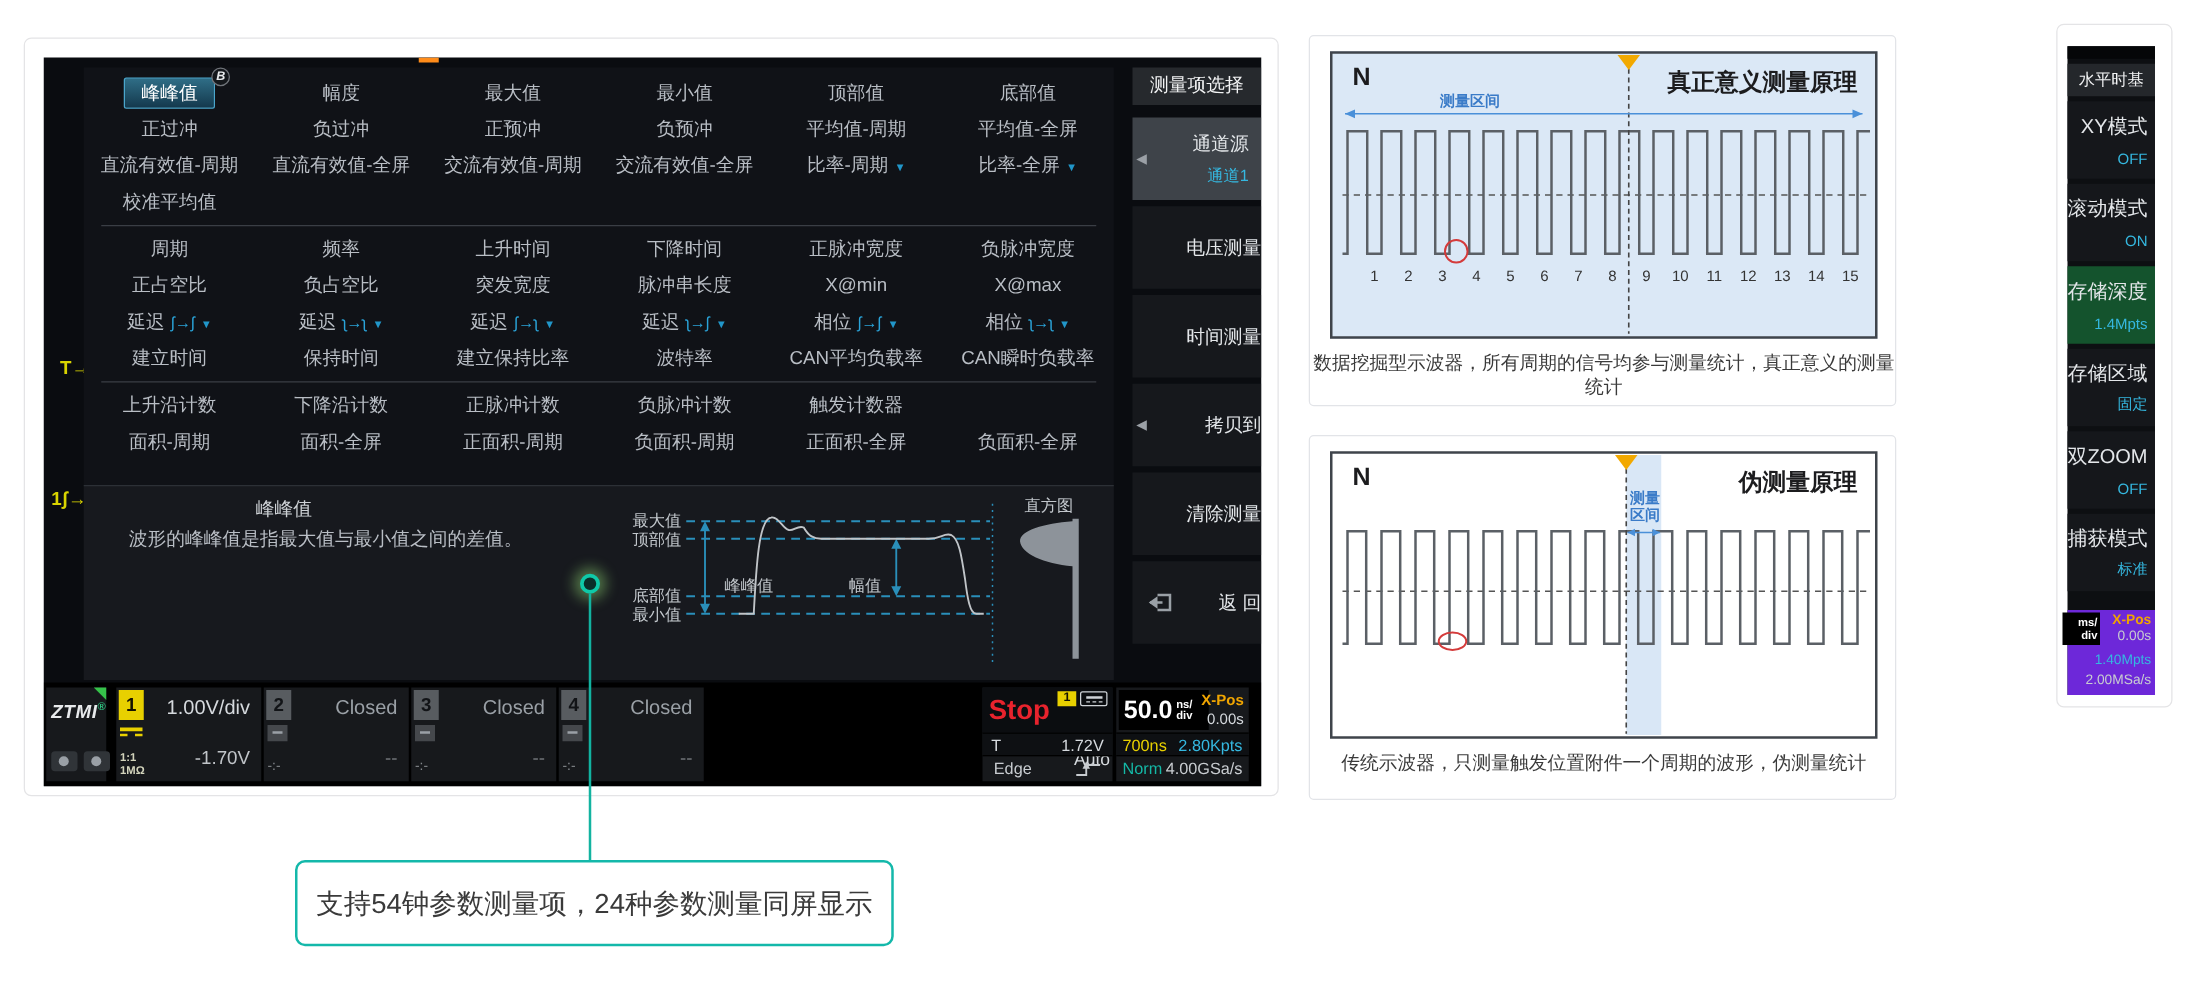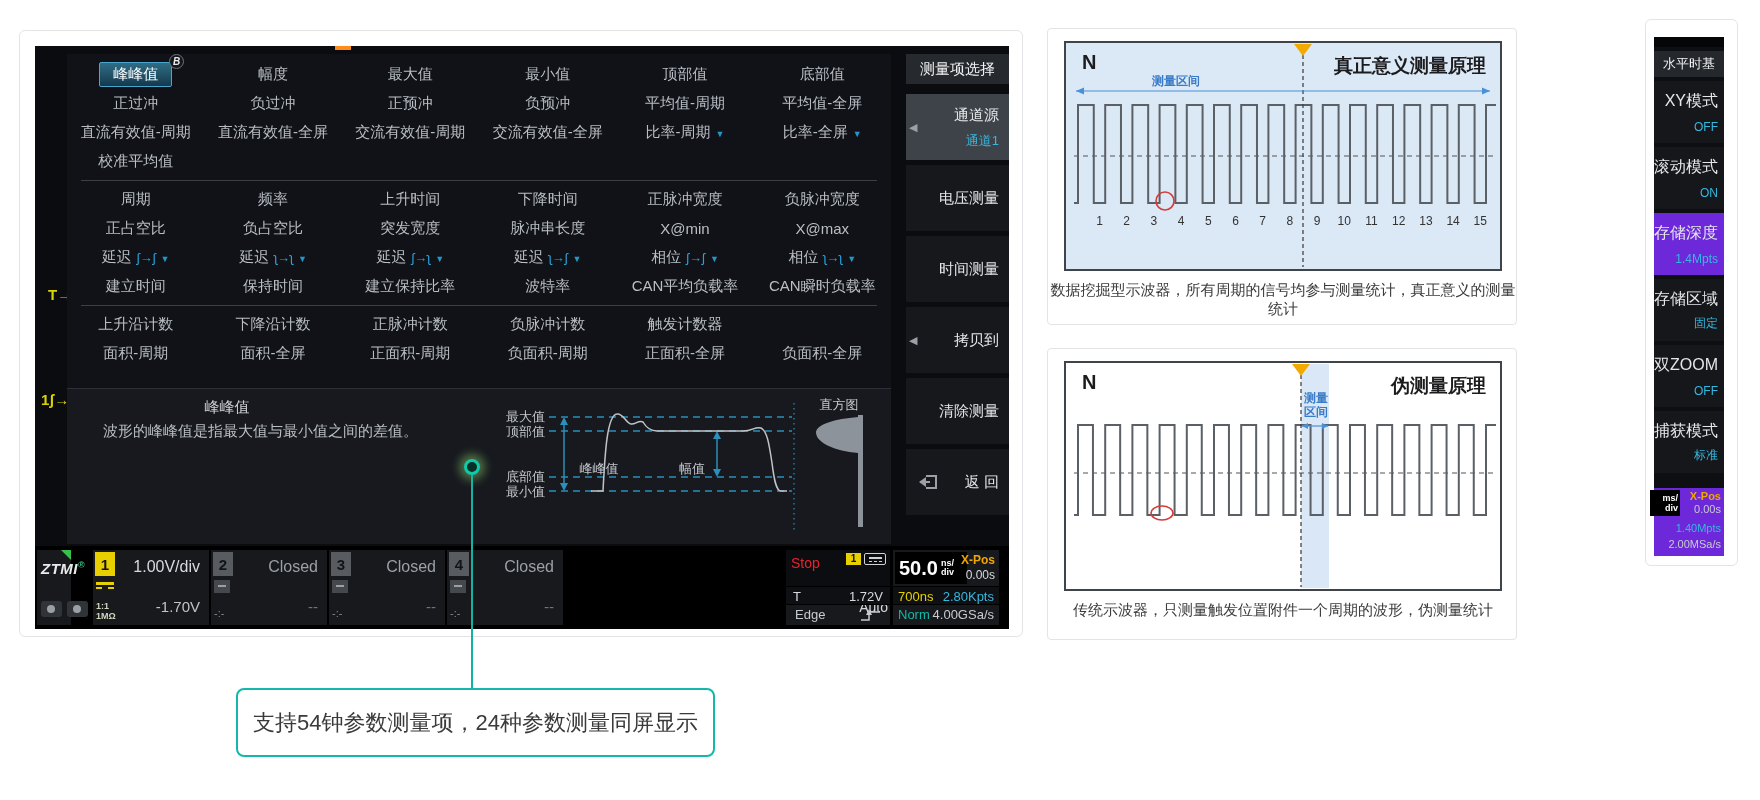--- a/index.html
+++ b/index.html
@@ -33,30 +33,30 @@
   .desc-pane { position:absolute; left:0; bottom:0; width:824px; height:156px; background:#17191e; border-top:1px solid #2c3036; }
   .desc-title { position:absolute; left:40px; top:9px; width:240px; text-align:center; color:#ced2d6; font-size:15px; }
   .desc-text { position:absolute; left:36px; top:33px; color:#b9bec5; font-size:15px; }
   .mini-diagram { position:absolute; left:420px; top:4px; }
   .mini-diagram text { fill:#c2c7cc; font-size:13px; font-family:"Liberation Sans","DejaVu Sans",sans-serif; }
 
   
   .scope-sidebar { position:absolute; right:0; top:8px; width:103px; height:490px; }
   .sb-header { height:30px; line-height:30px; background:#26292d; color:#f2f3f4; font-size:15px; text-align:center; margin-bottom:10px; }
   .sb-btn { position:relative; height:66px; margin-bottom:5px; background:#16181c; color:#e4e7ea; font-size:15px; }
-  .sb-btn.single { display:flex; align-items:center; justify-content:flex-end; padding-right:10px; }
+  .sb-btn.single { display:flex; align-items:center; justify-content:flex-end; padding-right:0; }
   .sb-btn.active { background:#3e4349; }
   .sb-label-top { position:absolute; right:10px; top:12px; }
   .sb-value { position:absolute; right:10px; bottom:10px; color:#35b8e0; font-size:13px; }
   .sb-chevron { position:absolute; left:3px; top:50%; transform:translateY(-50%); color:#9ba0a6; font-size:11px; }
   .sb-return-icon { position:absolute; left:12px; top:50%; transform:translateY(-50%); }
 
   
   .statusbar { position:absolute; left:0; top:500px; width:974px; height:83px; background:#000; }
-  .ztmi-block { position:absolute; left:2px; top:4px; width:34px; height:75px; background:#17191c; }
+  .ztmi-block { position:absolute; left:2px; top:4px; width:48px; height:75px; background:#17191c; }
   .ztmi-tri { position:absolute; top:0; right:0; width:0; height:0; border-top:10px solid #36c24a; border-left:10px solid transparent; }
   .ztmi-text { position:absolute; left:4px; top:10px; color:#e8eaec; font-size:15px; font-weight:bold; font-style:italic; letter-spacing:.5px; }
   .ztmi-r { color:#2ec27e; font-size:9px; font-style:normal; vertical-align:super; }
   .touch-icons { position:absolute; left:4px; bottom:8px; display:flex; gap:5px; }
   .ticon { width:21px; height:16px; background:#303438; border-radius:3px; position:relative; }
   .ticon::after { content:""; position:absolute; left:6px; top:4px; width:8px; height:8px; border-radius:50%; background:#9aa0a6; }
   .channels { position:absolute; left:58px; top:4px; display:flex; gap:2px; }
   .ch-block { position:relative; width:116px; height:75px; background:#17191c; }
   .ch-badge { position:absolute; left:2px; top:2px; width:20px; height:24px; display:flex; align-items:center; justify-content:center; font-size:15px; font-weight:bold; }
   .ch-badge.on { background:#e8d000; color:#151200; }
@@ -66,21 +66,21 @@
   .dc0 { position:absolute; left:3px; top:30px; width:16px; height:13px; background:#45484c; }
   .dc0::after { content:""; position:absolute; left:4px; top:5px; width:8px; border-top:2px solid #9aa0a6; }
   .probe { position:absolute; left:3px; bottom:4px; color:#d3d4bc; font-size:9px; line-height:10px; font-weight:bold; }
   .ch-sub { position:absolute; left:3px; bottom:6px; color:#85898d; font-size:11px; }
   .ch-line1 { position:absolute; right:9px; top:8px; font-size:16px; color:#d6dade; }
   .ch-line1.closed { color:#9aa0a6; }
   .ch-line2 { position:absolute; right:9px; bottom:10px; font-size:15px; color:#c0c4c8; }
   .ch-line2.closed { color:#707478; }
   .trig-block { position:absolute; left:751px; top:4px; width:104px; height:75px; background:#17191c; }
   .trig-row1 { position:relative; height:36px; background:#0b0d10; }
-  .trig-state { position:absolute; left:5px; top:5px; color:#e8232d; font-size:14px; font-weight:normal; }
+  .trig-state { position:absolute; left:5px; top:5px; color:#e8232d; font-size:22px; font-weight:bold; }
   .trig-src { position:absolute; right:4px; top:3px; display:flex; gap:3px; align-items:center; }
   .src-badge { width:15px; height:12px; background:#e8d000; color:#151200; font-size:10px; font-weight:bold; text-align:center; line-height:12px; }
   .src-coupling { width:22px; height:12px; border:1px solid #cfd3d7; border-radius:2px; position:relative; }
   .src-coupling::after { content:""; position:absolute; left:4px; top:3px; width:13px; border-top:2px solid #cfd3d7; }
   .src-coupling::before { content:""; position:absolute; left:4px; top:7px; width:13px; border-top:1px dashed #cfd3d7; }
   .trig-mode { position:absolute; right:2px; top:17px; color:#d6dade; font-size:14px;margin-top:32px; }
   .trig-row2 { position:relative; height:19px; background:#0e1013; border-top:1px solid #000; border-bottom:1px solid #000; color:#d6dade; font-size:13px; }
   .trig-row2 .l { position:absolute; left:7px; top:2px; }
   .trig-row2 .r { position:absolute; right:7px; top:2px; }
   .trig-row3 { position:relative; height:19px; color:#c8ccd0; font-size:13px; }
@@ -118,21 +118,21 @@
   .region-label-1 { position:absolute; left:86px; top:30px; color:#3a7bc8; font-size:12px; font-weight:bold; }
   .region-label-2 { position:absolute; left:238px; top:28px; width:27px; color:#3a7bc8; font-size:12px; font-weight:bold; line-height:14px; }
   .panel-caption { position:absolute; left:0; top:252px; width:470px; text-align:center; font-size:15px; color:#3a3a3a; }
 
   
   .card-right { left:1645px; top:19px; width:93px; height:547px; overflow:hidden; }
   .rstrip { position:absolute; left:8px; top:17px; width:70px; height:519px; background:#0d0f12; }
   .r-topbar { height:10px; background:#050608; margin-bottom:4px; }
   .r-header { height:26px; line-height:26px; background:#24272b; color:#f2f3f4; font-size:13px; text-align:center; margin-bottom:4px; }
   .r-btn { position:relative; height:62px; margin-bottom:4px; background:#15171b; }
-  .r-btn.active { background:#6d28d9; }
+  .r-btn.active { background:#14532d; }
   .r-btn .lab { position:absolute; right:6px; top:10px; color:#e4e7ea; font-size:16px; }
   .r-btn .val { position:absolute; right:6px; bottom:9px; color:#35b8e0; font-size:12px; }
   .r-status { position:absolute; left:0; bottom:0; width:70px; height:68px; background:#6d28d9; }
   .r-unitbox { position:absolute; left:-4px; top:2px; width:30px; height:26px; background:#000; color:#fff; font-size:9px;
     font-weight:bold; line-height:10px; text-align:right; padding:3px 2px 0 0; }
   .r-xpos-l { position:absolute; right:3px; top:2px; color:#f0a500; font-size:11px; font-weight:bold; }
   .r-xpos-v { position:absolute; right:3px; top:15px; color:#c8ccd0; font-size:11px; }
   .r-pts { position:absolute; right:3px; top:34px; color:#35b8e0; font-size:11px; }
   .r-rate { position:absolute; right:3px; top:50px; color:#c8ccd0; font-size:11px; }
 </style>

